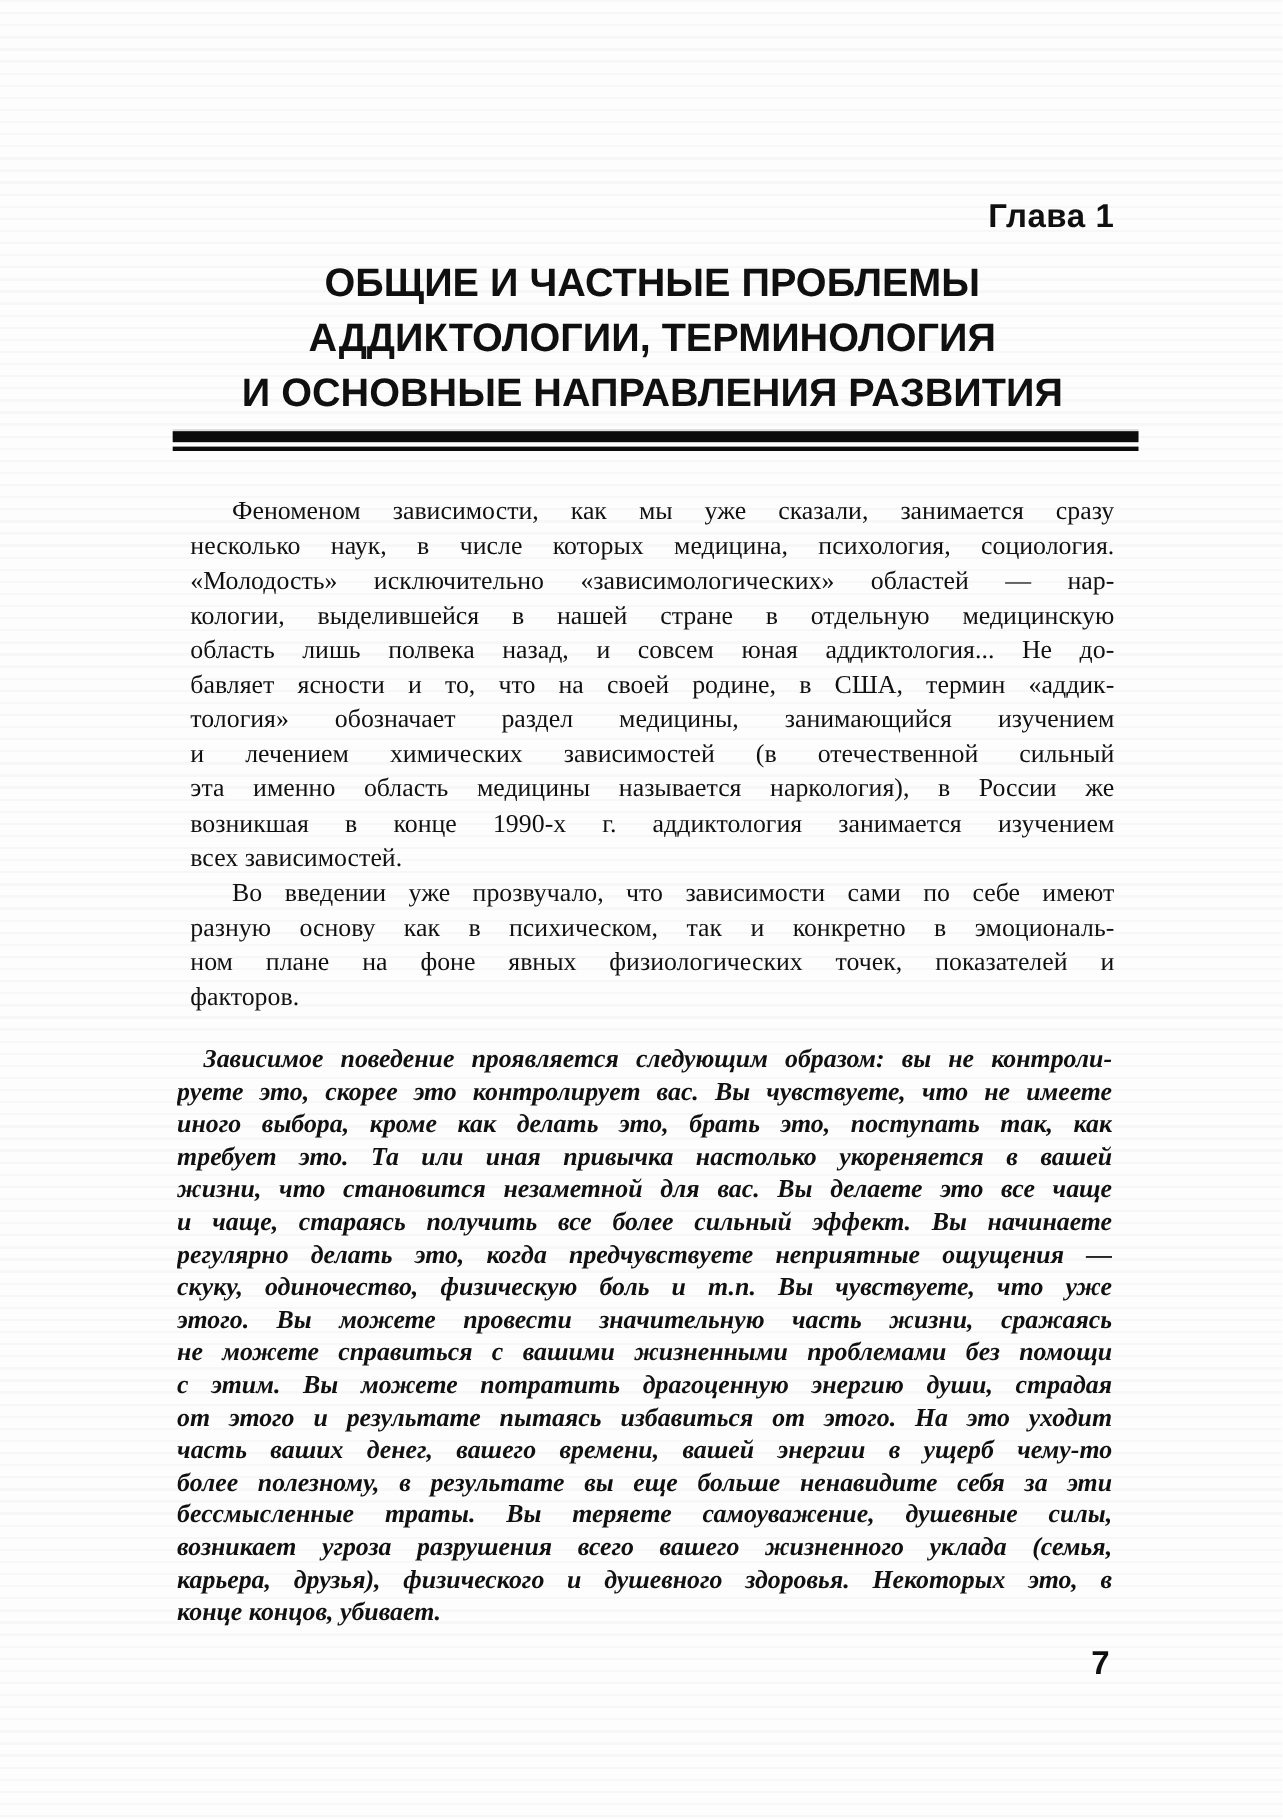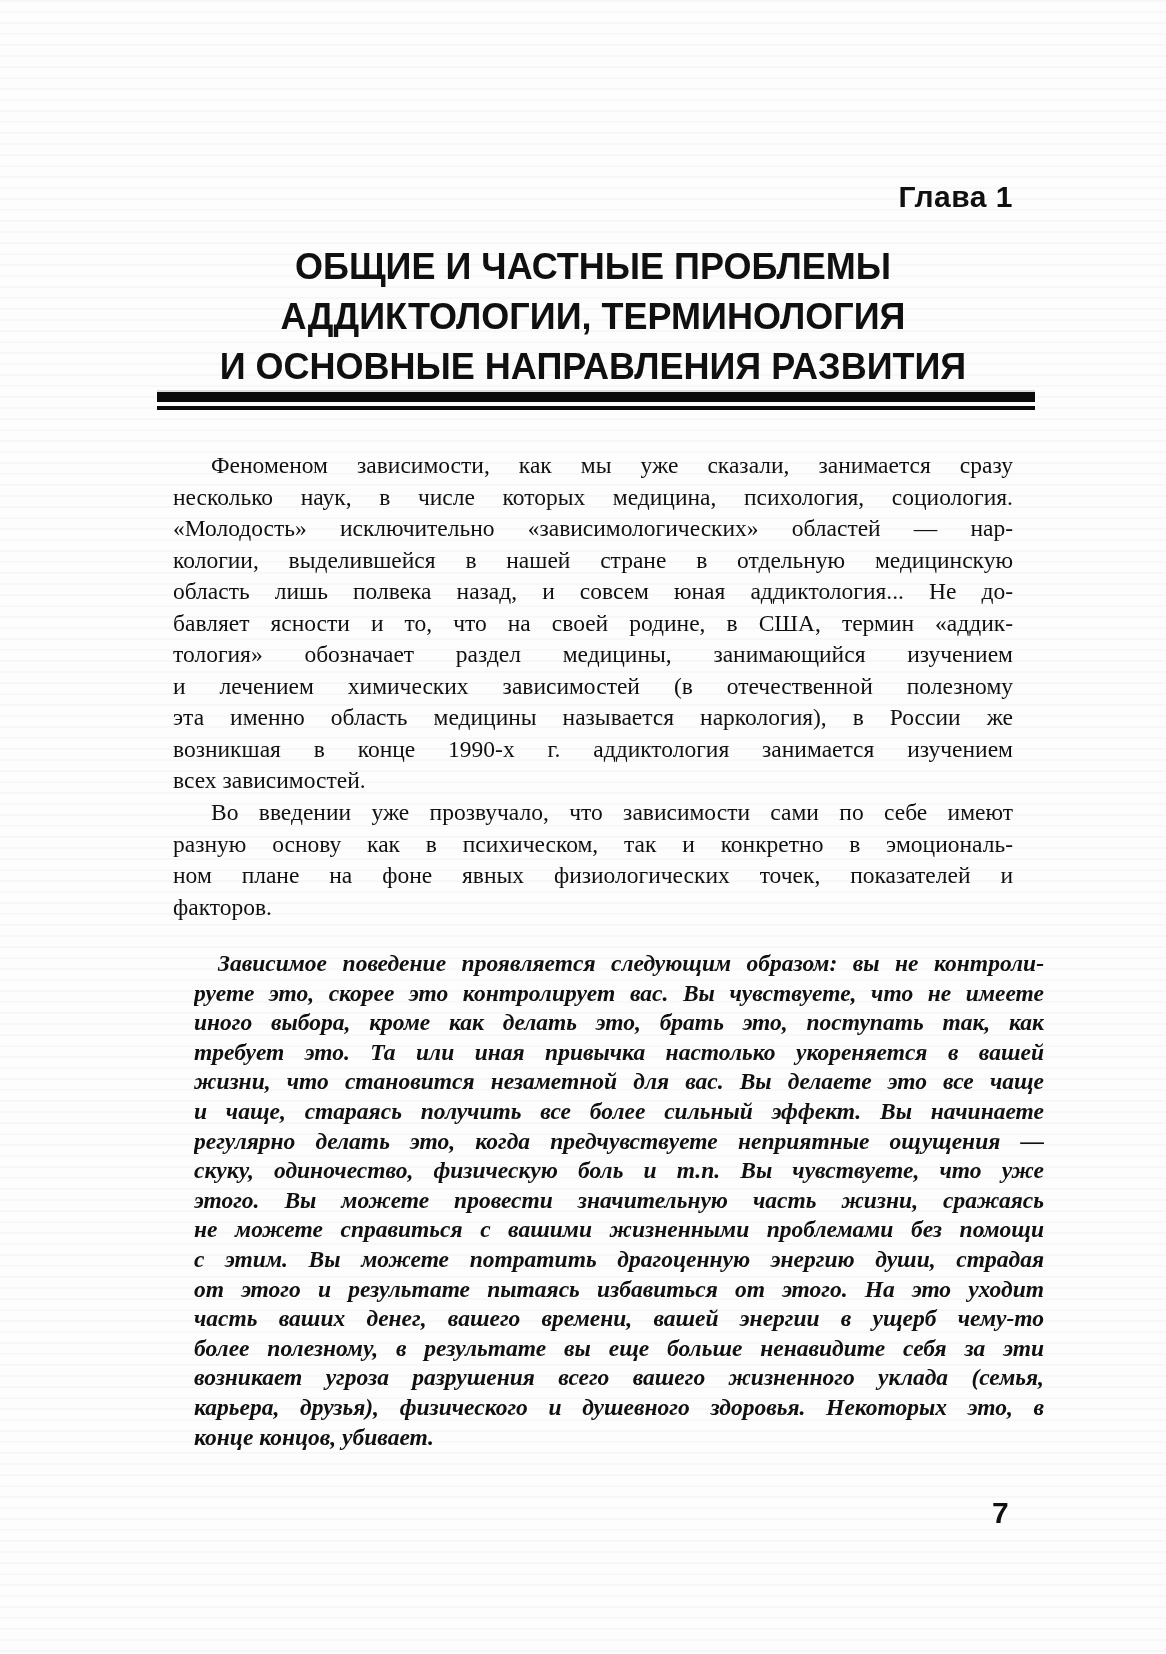--- a/index.html
+++ b/index.html
@@ -32,21 +32,21 @@
     width: 100%;
     text-align: right;
     font-family: "Liberation Sans", sans-serif;
     font-weight: bold;
     font-size: 30px;
     line-height: 34px;
     letter-spacing: 0.5px;
   }
   .title {
     position: absolute;
-    top: 242px;
+    top: 232px;
     left: -20px;
     width: 880px;
     text-align: center;
     font-family: "Liberation Sans", sans-serif;
     font-weight: bold;
     font-size: 36px;
     line-height: 50px;
     letter-spacing: 0px;
   }
   .title .title-line { display: block; }
@@ -78,21 +78,20 @@
     overflow: hidden;
     white-space: normal;
   }
   .para .line.first { text-indent: 38px; }
   .para .line.last { text-align-last: left; }
   .para.normal .line { line-height: 31.5px; height: 31.5px; }
   .para.italic {
     font-style: italic;
     font-weight: bold;
     font-size: 23.5px;
-    margin-left: 33px;
   }
   .para.italic .line { line-height: 29.6px; height: 29.6px; }
   .para.italic .line.first { text-indent: 24px; }
   .p0 { top: 450px; left: 0; }
   .p1 { top: 797px; left: 0; }
   .p2 { top: 949px; left: -12px; width: 850px; }
   .page-number {
     position: absolute;
     left: 992px;
     top: 1496px;
@@ -122,21 +121,21 @@
 
     <div>
         <div class="para normal p0">
           <div class="line first">Феноменом зависимости, как мы уже сказали, занимается сразу</div>
           <div class="line">несколько наук, в числе которых медицина, психология, социология.</div>
           <div class="line">«Молодость» исключительно «зависимологических» областей — нар-</div>
           <div class="line">кологии, выделившейся в нашей стране в отдельную медицинскую</div>
           <div class="line">область лишь полвека назад, и совсем юная аддиктология... Не до-</div>
           <div class="line">бавляет ясности и то, что на своей родине, в США, термин «аддик-</div>
           <div class="line">тология» обозначает раздел медицины, занимающийся изучением</div>
-          <div class="line">и лечением химических зависимостей (в отечественной полезному</div>
+          <div class="line">и лечением химических зависимостей (в отечественной сильный</div>
           <div class="line">эта именно область медицины называется наркология), в России же</div>
           <div class="line">возникшая в конце 1990-х г. аддиктология занимается изучением</div>
           <div class="line last">всех зависимостей.</div>
         </div>
         <div class="para normal p1">
           <div class="line first">Во введении уже прозвучало, что зависимости сами по себе имеют</div>
           <div class="line">разную основу как в психическом, так и конкретно в эмоциональ-</div>
           <div class="line">ном плане на фоне явных физиологических точек, показателей и</div>
           <div class="line last">факторов.</div>
         </div>
@@ -148,20 +147,21 @@
           <div class="line">жизни, что становится незаметной для вас. Вы делаете это все чаще</div>
           <div class="line">и чаще, стараясь получить все более сильный эффект. Вы начинаете</div>
           <div class="line">регулярно делать это, когда предчувствуете неприятные ощущения —</div>
           <div class="line">скуку, одиночество, физическую боль и т.п. Вы чувствуете, что уже</div>
           <div class="line">этого. Вы можете провести значительную часть жизни, сражаясь</div>
           <div class="line">не можете справиться с вашими жизненными проблемами без помощи</div>
           <div class="line">с этим. Вы можете потратить драгоценную энергию души, страдая</div>
           <div class="line">от этого и результате пытаясь избавиться от этого. На это уходит</div>
           <div class="line">часть ваших денег, вашего времени, вашей энергии в ущерб чему-то</div>
           <div class="line">более полезному, в результате вы еще больше ненавидите себя за эти</div>
+          <div class="line">бессмысленные траты. Вы теряете самоуважение, душевные силы,</div>
           <div class="line">возникает угроза разрушения всего вашего жизненного уклада (семья,</div>
           <div class="line">карьера, друзья), физического и душевного здоровья. Некоторых это, в</div>
           <div class="line last">конце концов, убивает.</div>
         </div>
       </div>
 
   </div>
 
   <div class="page-number">7</div>
 </div>

